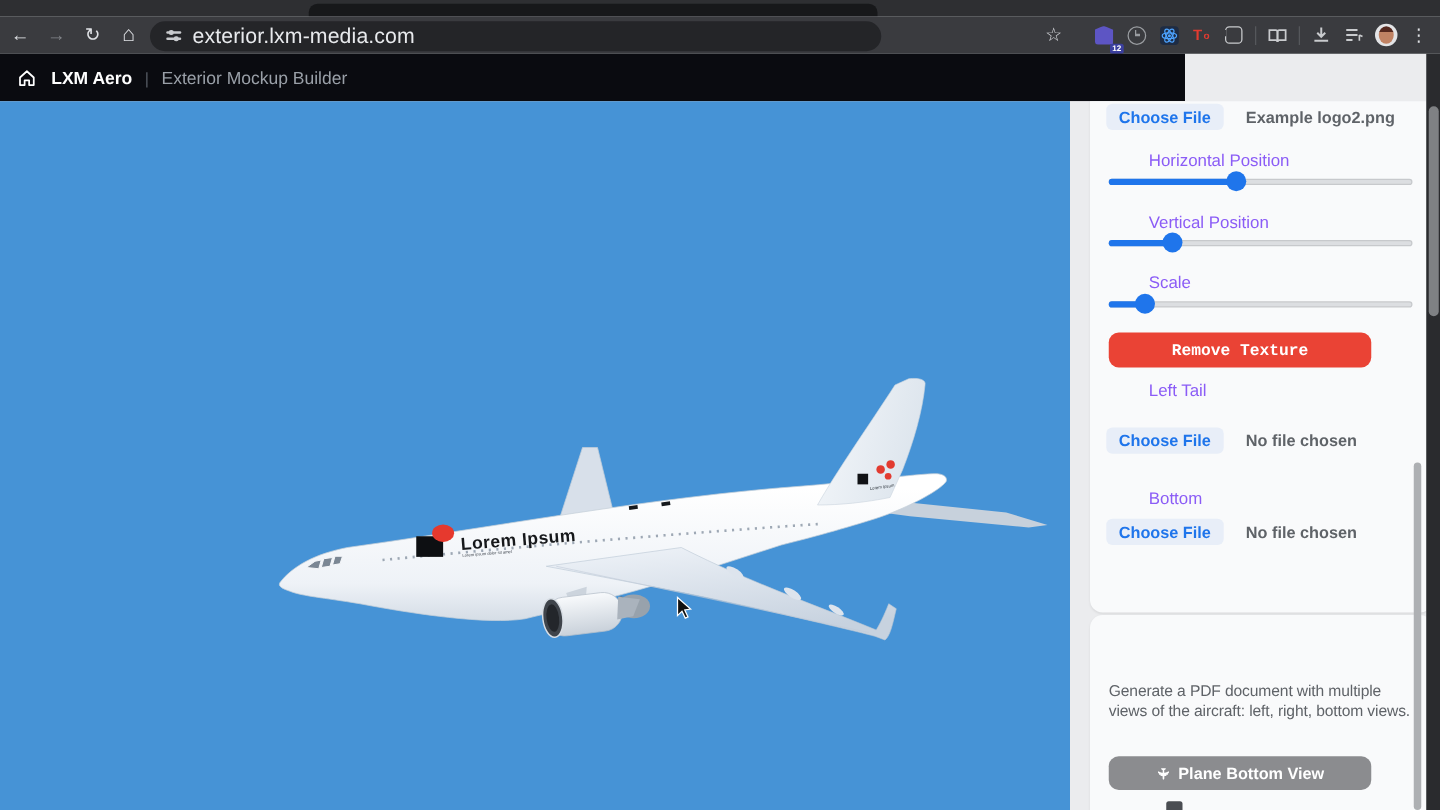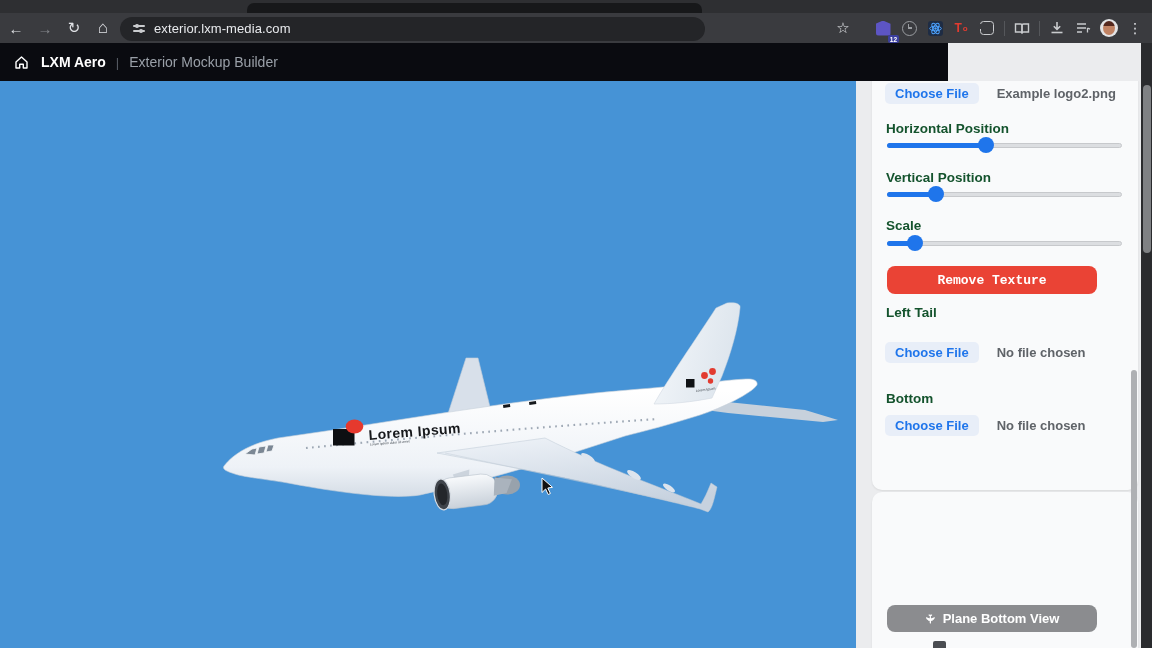--- a/index.html
+++ b/index.html
@@ -17,21 +17,21 @@
   .navbtn.dim{color:#83868b;}
   .urlbar{position:absolute;left:120px;top:16.5px;width:585px;height:24px;border-radius:12px;
     background:#242528;display:flex;align-items:center;color:#e8eaed;}
   .tune{width:12px;height:9px;margin:0 9px 0 13px;position:relative;flex:0 0 auto;}
   .tune i{position:absolute;left:0;width:12px;height:1.6px;background:#c9cbce;border-radius:1px;display:block;}
   .tune i.r1{top:1px;}
   .tune i.r2{top:6px;}
   .tune b{position:absolute;width:3.6px;height:3.6px;border-radius:50%;background:#c9cbce;display:block;}
   .tune b.d1{left:2px;top:0;}
   .tune b.d2{left:6px;top:5px;}
-  .url-text{font-size:13px;letter-spacing:.1px;}
+  .url-text{font-size:17px;letter-spacing:.1px;}
   .tb-right{position:absolute;right:4px;top:13px;height:30px;display:flex;align-items:center;gap:0;}
   .tbicon{width:26px;height:26px;display:flex;align-items:center;justify-content:center;position:relative;flex:0 0 auto;color:#dfe1e5;}
   .star{font-size:15px;margin-right:14px;}
   .ext-purple{width:15px;height:15px;background:#5d55c4;border-radius:3px;position:relative;
      clip-path:polygon(50% 0,100% 22%,100% 100%,0 100%,0 22%);}
   .ext-badge{position:absolute;right:-3px;bottom:-2px;background:#3b3f9e;color:#fff;font-size:6.5px;font-weight:bold;
      padding:0.5px 2px;border-radius:2px;line-height:7px;}
   .ext-gray{width:13px;height:13px;border:1.8px solid #9a9da1;border-radius:50%;position:relative;}
   .ext-gray::after{content:"";position:absolute;left:5px;top:2px;width:1.6px;height:4.5px;background:#9a9da1;}
   .ext-gray::before{content:"";position:absolute;left:5.5px;top:5.5px;width:4px;height:1.6px;background:#9a9da1;}
@@ -48,29 +48,29 @@
   .site-header{position:absolute;left:0;top:43px;width:948px;height:38px;background:#0a0b10;
      display:flex;align-items:center;color:#fff;}
   .brand{font-size:14px;font-weight:bold;margin-left:12px;}
   .hdr-sep{color:#565b64;margin:0 10px;font-size:13px;}
   .hdr-title{color:#9aa0a8;font-size:14px;}
   .home-ic{margin-left:14px;flex:0 0 auto;}
   
   .canvas{position:absolute;left:0;top:81px;width:856px;height:567px;background:var(--sky,#4693d6);}
   
   .sidebar{position:absolute;left:856px;top:81px;width:285px;height:567px;background:#ebecee;overflow:hidden;}
-  .card{position:absolute;left:16px;width:266px;background:#f9fafb;border-radius:10px;
-     box-shadow:0 1px 2px rgba(0,0,0,.08);}
+  .card{position:absolute;left:16px;width:241px;background:#f9fafb;border-radius:10px;
+     box-shadow:0 1px 2px rgba(0,0,0,.08);padding-left:33px;}
   .card1{top:-10px;height:419px;}
   .card2{top:411px;height:240px;}
   .filerow{display:flex;align-items:center;padding-left:13px;}
   .pill{background:#e8eef8;color:var(--accent,#1f75eb);font-weight:bold;font-size:13px;
      padding:3.5px 10px;border-radius:5px;line-height:14px;flex:0 0 auto;}
   .filename{color:#5f6368;font-size:13px;margin-left:18px;font-weight:bold;}
-  .lbl{font-size:13.5px;font-weight:bold;color:#14532d;padding-left:14px;}
+  .lbl{font-size:13.5px;font-weight:normal;color:#8b5cf6;padding-left:14px;}
   .slider{position:relative;height:16px;margin:0 16px 0 15px;}
   .track{position:absolute;left:0;right:0;top:5.5px;height:5px;background:#dcdee1;border:1px solid #c7c9cc;border-radius:3px;box-sizing:border-box;}
   .fill{position:absolute;left:0;top:5.5px;height:5px;background:var(--accent,#1f75eb);border-radius:3px 0 0 3px;}
   .thumb{position:absolute;top:0;width:16px;height:16px;border-radius:50%;background:var(--accent,#1f75eb);}
   .btn-danger{position:absolute;left:15px;width:210px;height:28px;border-radius:8px;background:var(--danger,#ea4335);
      color:#fff;font-size:13px;font-weight:bold;display:flex;align-items:center;justify-content:center;border:none;font-family:Liberation Mono, monospace;}
   .gen-title{display:flex;align-items:center;gap:8px;padding-left:15px;font-size:14.5px;font-weight:bold;color:#1f2023;}
   .gen-desc{padding:0 13px 0 15px;color:#5f6368;font-size:12.5px;line-height:15.5px;letter-spacing:-.1px;}
   .btn-gray{position:absolute;left:15px;width:210px;height:27px;border-radius:8px;background:#8b8c8f;color:#fff;
      font-size:13px;font-weight:bold;display:flex;align-items:center;justify-content:center;gap:8px;border:none;}
@@ -317,20 +317,21 @@
     </div>
 
     <div class="lbl abs" style="top:320px;">Bottom</div>
     <div class="filerow" style="position:absolute;top:344px;left:0;right:0;">
       <button class="pill" style="border:none;">Choose File</button>
       <span class="filename">No file chosen</span>
     </div>
   </div>
 
   <div class="card card2">
+    <div class="gen-desc abs" style="top:54px;left:0;right:0;">Generate a PDF document with multiple views of the aircraft: left, right, bottom views.</div>
     <button class="btn-gray" style="top:113px;">
       <span class="plane-glyph">✈</span>
       <span>Plane Bottom View</span>
     </button>
     <div class="partial-el"></div>
   </div>
 
   <div class="inner-scroll"></div>
 </div>
 

